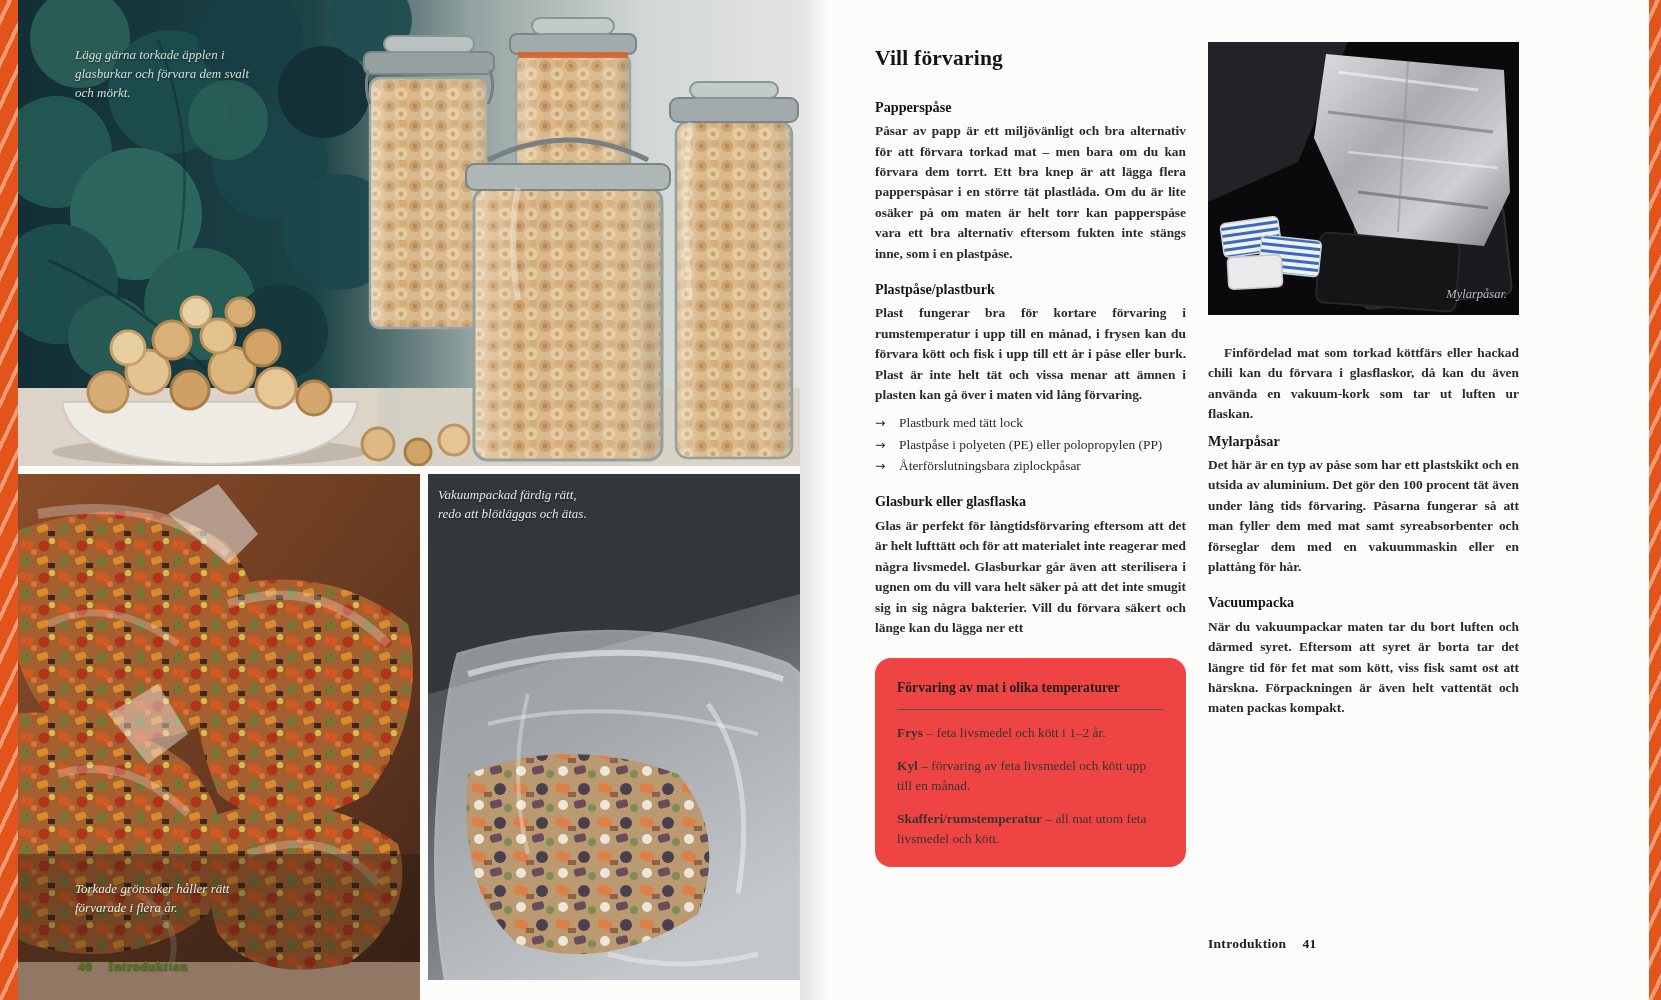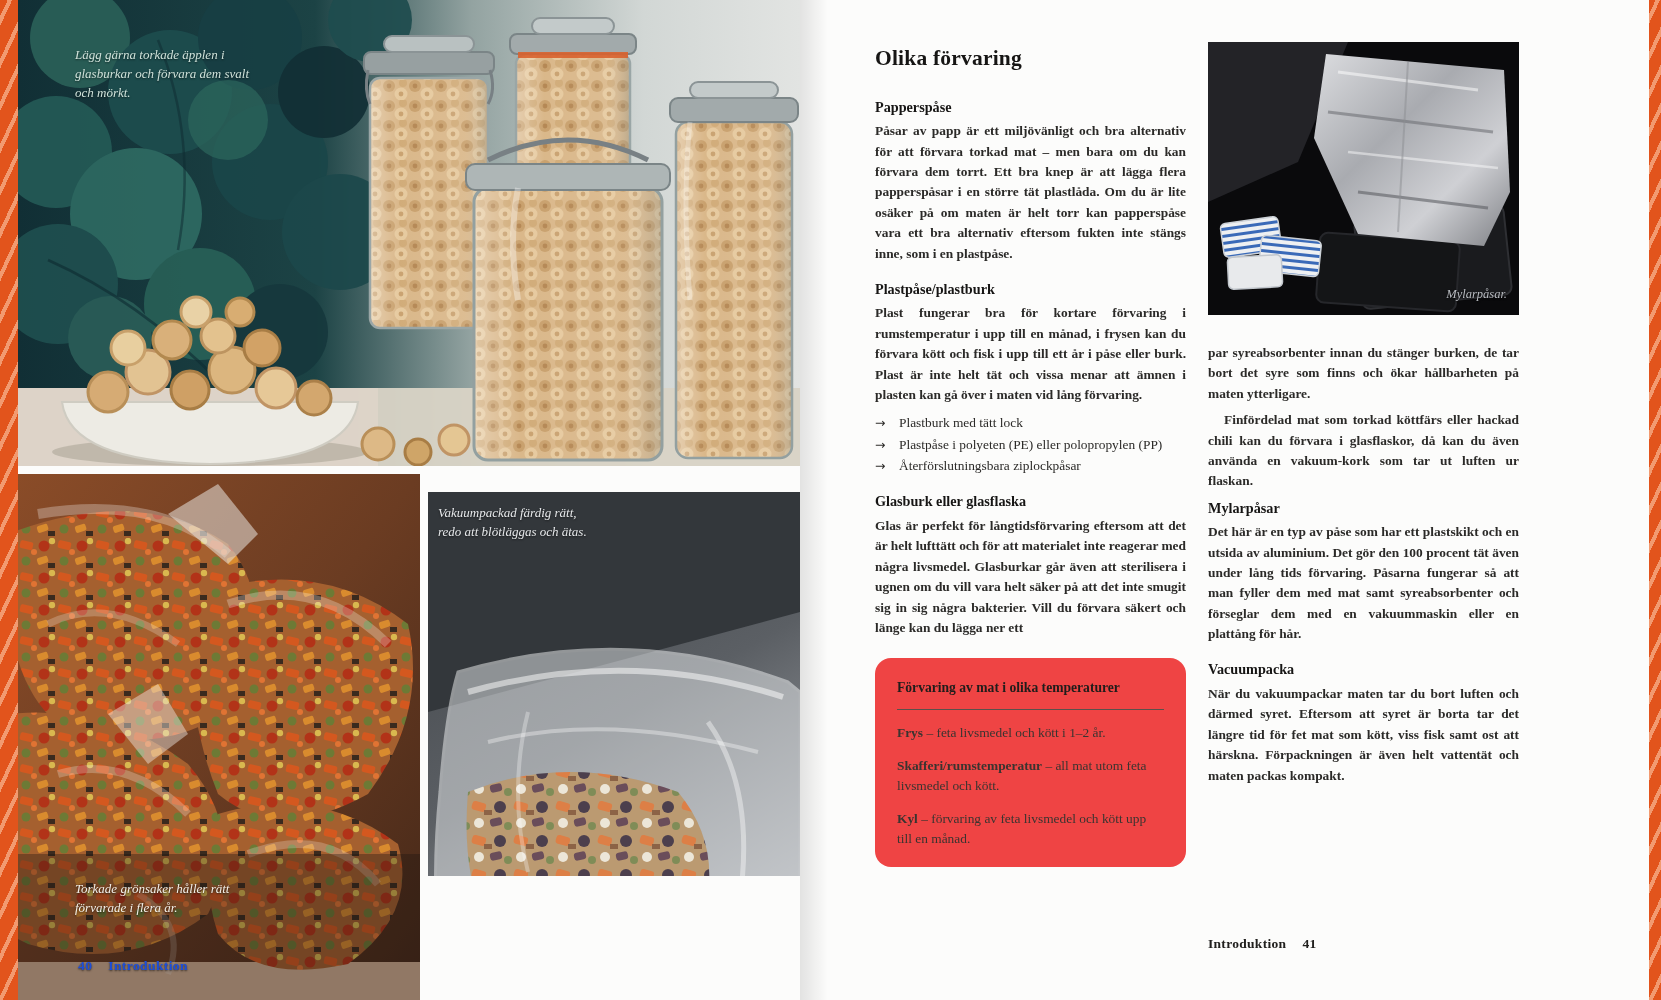--- a/index.html
+++ b/index.html
@@ -19,34 +19,34 @@
   
   .spread{position:absolute;left:18px;top:0;width:1631px;height:1000px;background:#fcfcfb;}
   .spine-shadow{position:absolute;left:782px;top:0;width:40px;height:1000px;
     background:linear-gradient(90deg,rgba(0,0,0,0.10),rgba(0,0,0,0.0) 70%);pointer-events:none;}
 
   
   .photo{position:absolute;overflow:hidden;}
   .photo svg{display:block;}
   #photo-jars{left:0;top:0;width:782px;height:466px;}
   #photo-veg{left:0;top:474px;width:402px;height:526px;}
-  #photo-vac{left:410px;top:492px;width:372px;height:384px;}
+  #photo-vac{left:410px;top:474px;width:372px;height:506px;}
 
   .photo-caption{
     position:absolute;font-style:italic;color:#e8efe9;
     font-size:13px;line-height:1.45;text-shadow:0 1px 2px rgba(0,0,0,0.55);
   }
   #caption-apples{left:57px;top:46px;width:175px;color:#cfe2da;}
   #caption-veg{left:57px;top:406px;width:200px;color:#f3efe8;}
   #caption-vac{left:10px;top:12px;width:165px;color:#e6e8ea;}
   #caption-mylar{right:12px;bottom:12px;font-size:12.5px;color:#b9bcc2;
      text-shadow:0 1px 2px rgba(0,0,0,0.8);}
 
   .photo-footer{
-    position:absolute;left:60px;bottom:26px;color:#1d4ed8;font-weight:bold;
+    position:absolute;left:60px;bottom:26px;color:#4d7c0f;font-weight:bold;
     font-size:13.5px;letter-spacing:0.4px;text-shadow:0 1px 2px rgba(0,0,0,0.6);
   }
   .photo-footer .num{margin-right:16px;}
 
   
   .col{position:absolute;width:311px;color:#2b2a28;font-size:13.4px;line-height:1.52;}
   #col1{left:857px;top:42px;}
   #col2{left:1190px;top:42px;}
 
   .page-title{font-size:21.5px;font-weight:bold;color:#161514;margin:0 0 22px 0;letter-spacing:0.2px;}
@@ -273,21 +273,21 @@
         <path d="M100 220 Q80 300 100 380" stroke-width="4" opacity="0.3"></path>
         <path d="M180 480 Q250 500 330 480" stroke-width="5" opacity="0.35"></path>
       </g>
     </svg>
     <div class="photo-caption" id="caption-vac">Vakuumpackad färdig rätt, redo att blötläggas och ätas.</div>
   </div>
 
   <div class="spine-shadow"></div>
 
   <div class="col" id="col1">
-    <h1 class="page-title">Olika förvaring</h1>
+    <h1 class="page-title">Vill förvaring</h1>
 
     <h2 class="sec-heading">Papperspåse</h2>
     <p class="body-p">Påsar av papp är ett miljövänligt och bra alternativ för att förvara torkad mat – men bara om du kan förvara dem torrt. Ett bra knep är att lägga flera papperspåsar i en större tät plastlåda. Om du är lite osäker på om maten är helt torr kan papperspåse vara ett bra alternativ eftersom fukten inte stängs inne, som i en plastpåse.</p>
 
     <h2 class="sec-heading">Plastpåse/plastburk</h2>
     <p class="body-p">Plast fungerar bra för kortare förvaring i rumstemperatur i upp till en månad, i frysen kan du förvara kött och fisk i upp till ett år i påse eller burk. Plast är inte helt tät och vissa menar att ämnen i plasten kan gå över i maten vid lång förvaring.</p>
 
     <ul class="arrow-list">
       <li>
         <span class="arrow">→</span>
@@ -302,22 +302,22 @@
         <span>Återförslutningsbara ziplockpåsar</span>
       </li>
     </ul>
 
     <h2 class="sec-heading">Glasburk eller glasflaska</h2>
     <p class="body-p">Glas är perfekt för långtidsförvaring eftersom att det är helt lufttätt och för att materialet inte reagerar med några livsmedel. Glasburkar går även att sterilisera i ugnen om du vill vara helt säker på att det inte smugit sig in sig några bakterier. Vill du förvara säkert och länge kan du lägga ner ett</p>
 
     <div class="infobox">
       <p class="infobox-title">Förvaring av mat i olika temperaturer</p>
       <p><span class="term">Frys</span><span> – feta livsmedel och kött i 1–2 år.</span></p>
+      <p><span class="term">Kyl</span><span> – förvaring av feta livsmedel och kött upp till en månad.</span></p>
       <p><span class="term">Skafferi/rumstemperatur</span><span> – all mat utom feta livsmedel och kött.</span></p>
-      <p><span class="term">Kyl</span><span> – förvaring av feta livsmedel och kött upp till en månad.</span></p>
     </div>
   </div>
 
   <div class="col" id="col2">
 
     <div id="photo-mylar" class="photo" style="position:relative;">
       <svg width="311" height="273" viewBox="0 0 311 273">
         <defs>
           <linearGradient id="foil" x1="0" y1="0" x2="1" y2="1">
             <stop offset="0" stop-color="#dcdde0"></stop>
@@ -347,21 +347,20 @@
 
         <g>
           <rect x="14" y="178" width="58" height="34" rx="5" fill="url(#bluestripe)" stroke="#cdd2d8" stroke-width="1.5" transform="rotate(-8 43 195)"></rect>
           <rect x="52" y="196" width="60" height="36" rx="5" fill="url(#bluestripe)" stroke="#cdd2d8" stroke-width="1.5" transform="rotate(6 82 214)"></rect>
           <rect x="20" y="214" width="54" height="32" rx="5" fill="#e8eaec" stroke="#c2c7cd" stroke-width="1.5" transform="rotate(-3 47 230)"></rect>
         </g>
       </svg>
       <div class="photo-caption" id="caption-mylar">Mylarpåsar.</div>
     </div>
 
-    <p class="body-p">par syreabsorbenter innan du stänger burken, de tar bort det syre som finns och ökar hållbarheten på maten ytterligare.</p>
     <p class="body-p indent">Finfördelad mat som torkad köttfärs eller hackad chili kan du förvara i glasflaskor, då kan du även använda en vakuum-kork som tar ut luften ur flaskan.</p>
 
     <h2 class="sec-heading">Mylarpåsar</h2>
     <p class="body-p">Det här är en typ av påse som har ett plastskikt och en utsida av aluminium. Det gör den 100 procent tät även under lång tids förvaring. Påsarna fungerar så att man fyller dem med mat samt syreabsorbenter och förseglar dem med en vakuummaskin eller en plattång för hår.</p>
 
     <h2 class="sec-heading">Vacuumpacka</h2>
     <p class="body-p">När du vakuumpackar maten tar du bort luften och därmed syret. Eftersom att syret är borta tar det längre tid för fet mat som kött, viss fisk samt ost att härskna. Förpackningen är även helt vattentät och maten packas kompakt.</p>
   </div>
 
   <div id="footer-right">

